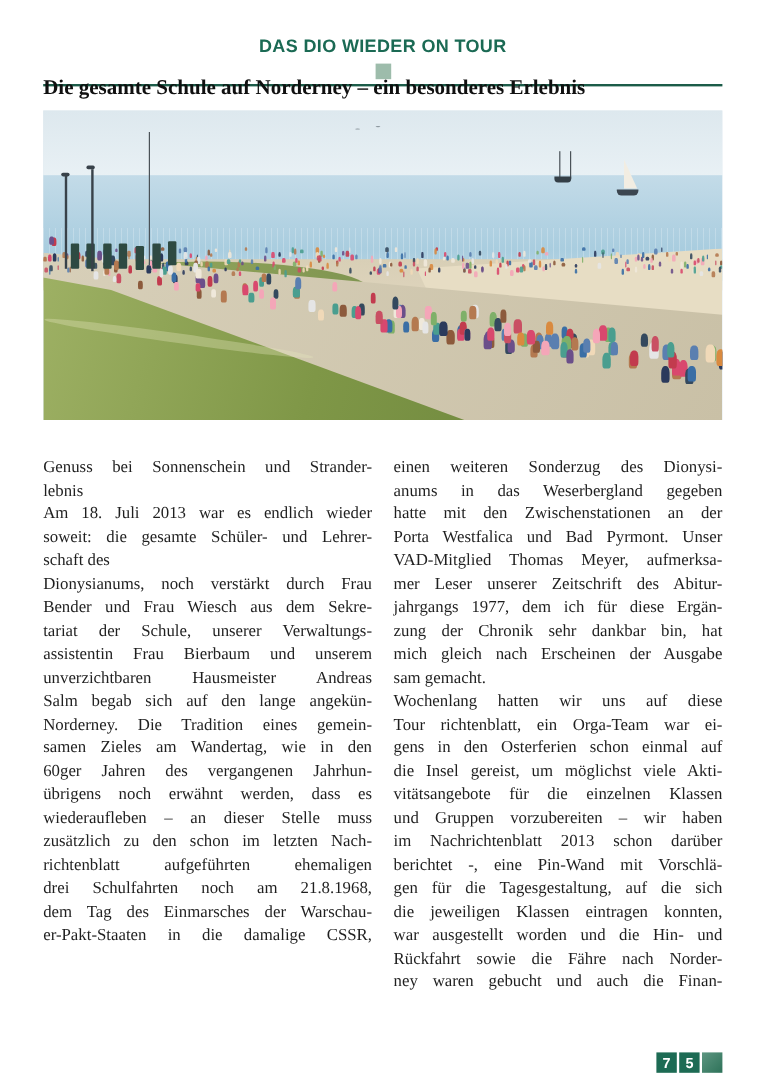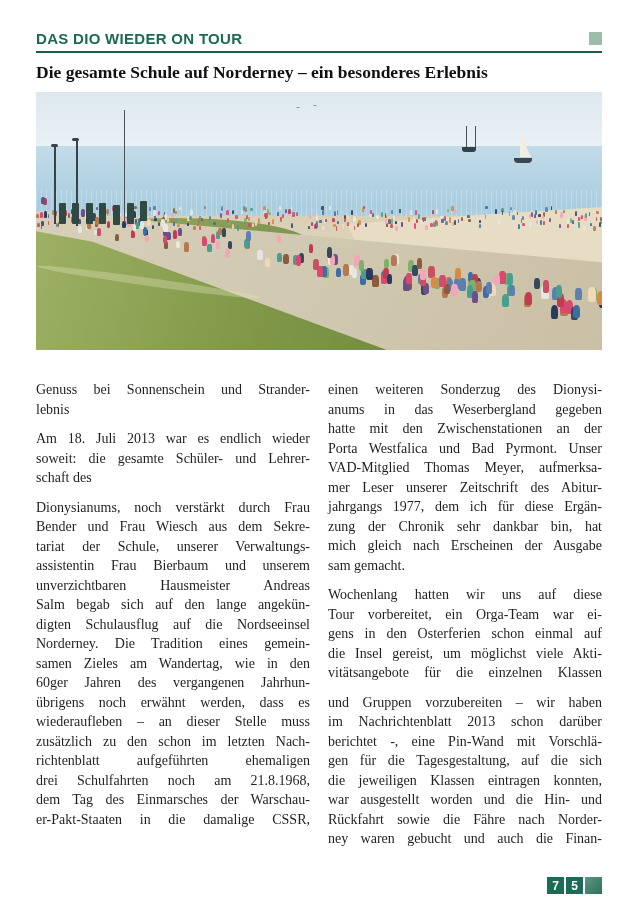--- a/index.html
+++ b/index.html
@@ -1,20 +1,20 @@
 <!DOCTYPE html>
 <html><head>
 <meta charset="utf-8">
 <style>
   html,body{margin:0;padding:0;background:#ffffff;}
   body{width:638px;height:907px;position:relative;font-family:"Liberation Serif",serif;color:#1e1e1e;overflow:hidden;}
 
   
   .header{position:absolute;left:36px;right:36px;top:30px;}
-  .header-row{display:flex;justify-content:space-between;align-items:center;gap:6px;}
+  .header-row{display:flex;justify-content:flex-end;align-items:center;gap:6px;flex-direction:column;}
   .header-label{font-family:"Liberation Sans",sans-serif;font-weight:bold;font-size:15px;letter-spacing:.3px;color:#1b6a54;}
   .header-square{width:13px;height:13px;background:#9dbcab;}
   .header-rule{margin-top:4px;height:2px;background:#1c5c49;}
 
   
   .article-title{position:absolute;left:36px;top:62px;font-family:"Liberation Serif",serif;font-weight:bold;font-size:17.5px;color:#101010;}
 
   
   .photo{position:absolute;left:36px;top:92px;width:566px;height:258px;overflow:hidden;background:#dfe9ef;}
   .photo *{position:absolute;}
@@ -33,21 +33,21 @@
   .ph-mast{width:1px;background:#4a5258;}
   .ph-sail{width:0;height:0;border-left:11px solid #f2ede2;border-top:24px solid transparent;}
   .ph-hull{width:18px;height:5px;background:#3c4650;border-radius:0 0 4px 4px;}
   .ph-darkboat{width:14px;height:5px;background:#343f47;border-radius:0 0 3px 3px;}
   .ph-bird{width:4px;height:1px;background:#8a959c;border-radius:50%;}
   .dot{position:absolute;border-radius:40% 40% 25% 25%;}
 
   
   .columns{position:absolute;left:36px;top:380px;width:566px;display:flex;gap:18px;}
   .col{width:274px;font-size:14px;line-height:19.5px;color:#1f1f1f;}
-  .para + .para{margin-top:10px;}
+  .para + .para{}
   .line{text-align:justify;text-align-last:justify;}
   .line.last{text-align-last:left;}
 
   
   .footer{position:absolute;right:36px;bottom:13px;display:flex;gap:2px;}
   .page-box{width:17px;height:17px;background:#1d6b54;color:#fff;font-family:"Liberation Sans",sans-serif;font-weight:bold;font-size:12px;display:flex;align-items:center;justify-content:center;}
   .page-box.marker{background:linear-gradient(135deg,#5d9681,#2e7259);}
 </style>
 </head>
 <body>
@@ -530,21 +530,20 @@
         <div class="line">soweit: die gesamte Schüler- und Lehrer-</div>
         <div class="line last">schaft des</div>
       </div>
       <div class="para">
         <div class="line">Dionysianums, noch verstärkt durch Frau</div>
         <div class="line">Bender und Frau Wiesch aus dem Sekre-</div>
         <div class="line">tariat der Schule, unserer Verwaltungs-</div>
         <div class="line">assistentin Frau Bierbaum und unserem</div>
         <div class="line">unverzichtbaren Hausmeister Andreas</div>
         <div class="line">Salm begab sich auf den lange angekün-</div>
-        <div class="line">digten Schulausflug auf die Nordseeinsel</div>
         <div class="line">Norderney. Die Tradition eines gemein-</div>
         <div class="line">samen Zieles am Wandertag, wie in den</div>
         <div class="line">60ger Jahren des vergangenen Jahrhun-</div>
         <div class="line">übrigens noch erwähnt werden, dass es</div>
         <div class="line">wiederaufleben – an dieser Stelle muss</div>
         <div class="line">zusätzlich zu den schon im letzten Nach-</div>
         <div class="line">richtenblatt aufgeführten ehemaligen</div>
         <div class="line">drei Schulfahrten noch am 21.8.1968,</div>
         <div class="line">dem Tag des Einmarsches der Warschau-</div>
         <div class="line">er-Pakt-Staaten in die damalige CSSR,</div>
@@ -558,21 +557,21 @@
         <div class="line">Porta Westfalica und Bad Pyrmont. Unser</div>
         <div class="line">VAD-Mitglied Thomas Meyer, aufmerksa-</div>
         <div class="line">mer Leser unserer Zeitschrift des Abitur-</div>
         <div class="line">jahrgangs 1977, dem ich für diese Ergän-</div>
         <div class="line">zung der Chronik sehr dankbar bin, hat</div>
         <div class="line">mich gleich nach Erscheinen der Ausgabe</div>
         <div class="line last">sam gemacht.</div>
       </div>
       <div class="para">
         <div class="line">Wochenlang hatten wir uns auf diese</div>
-        <div class="line">Tour vorbereitet, ein Orga-Team war ei-</div>
+        <div class="line">Tour richtenblatt, ein Orga-Team war ei-</div>
         <div class="line">gens in den Osterferien schon einmal auf</div>
         <div class="line">die Insel gereist, um möglichst viele Akti-</div>
         <div class="line">vitätsangebote für die einzelnen Klassen</div>
       </div>
       <div class="para">
         <div class="line">und Gruppen vorzubereiten – wir haben</div>
         <div class="line">im Nachrichtenblatt 2013 schon darüber</div>
         <div class="line">berichtet -, eine Pin-Wand mit Vorschlä-</div>
         <div class="line">gen für die Tagesgestaltung, auf die sich</div>
         <div class="line">die jeweiligen Klassen eintragen konnten,</div>

